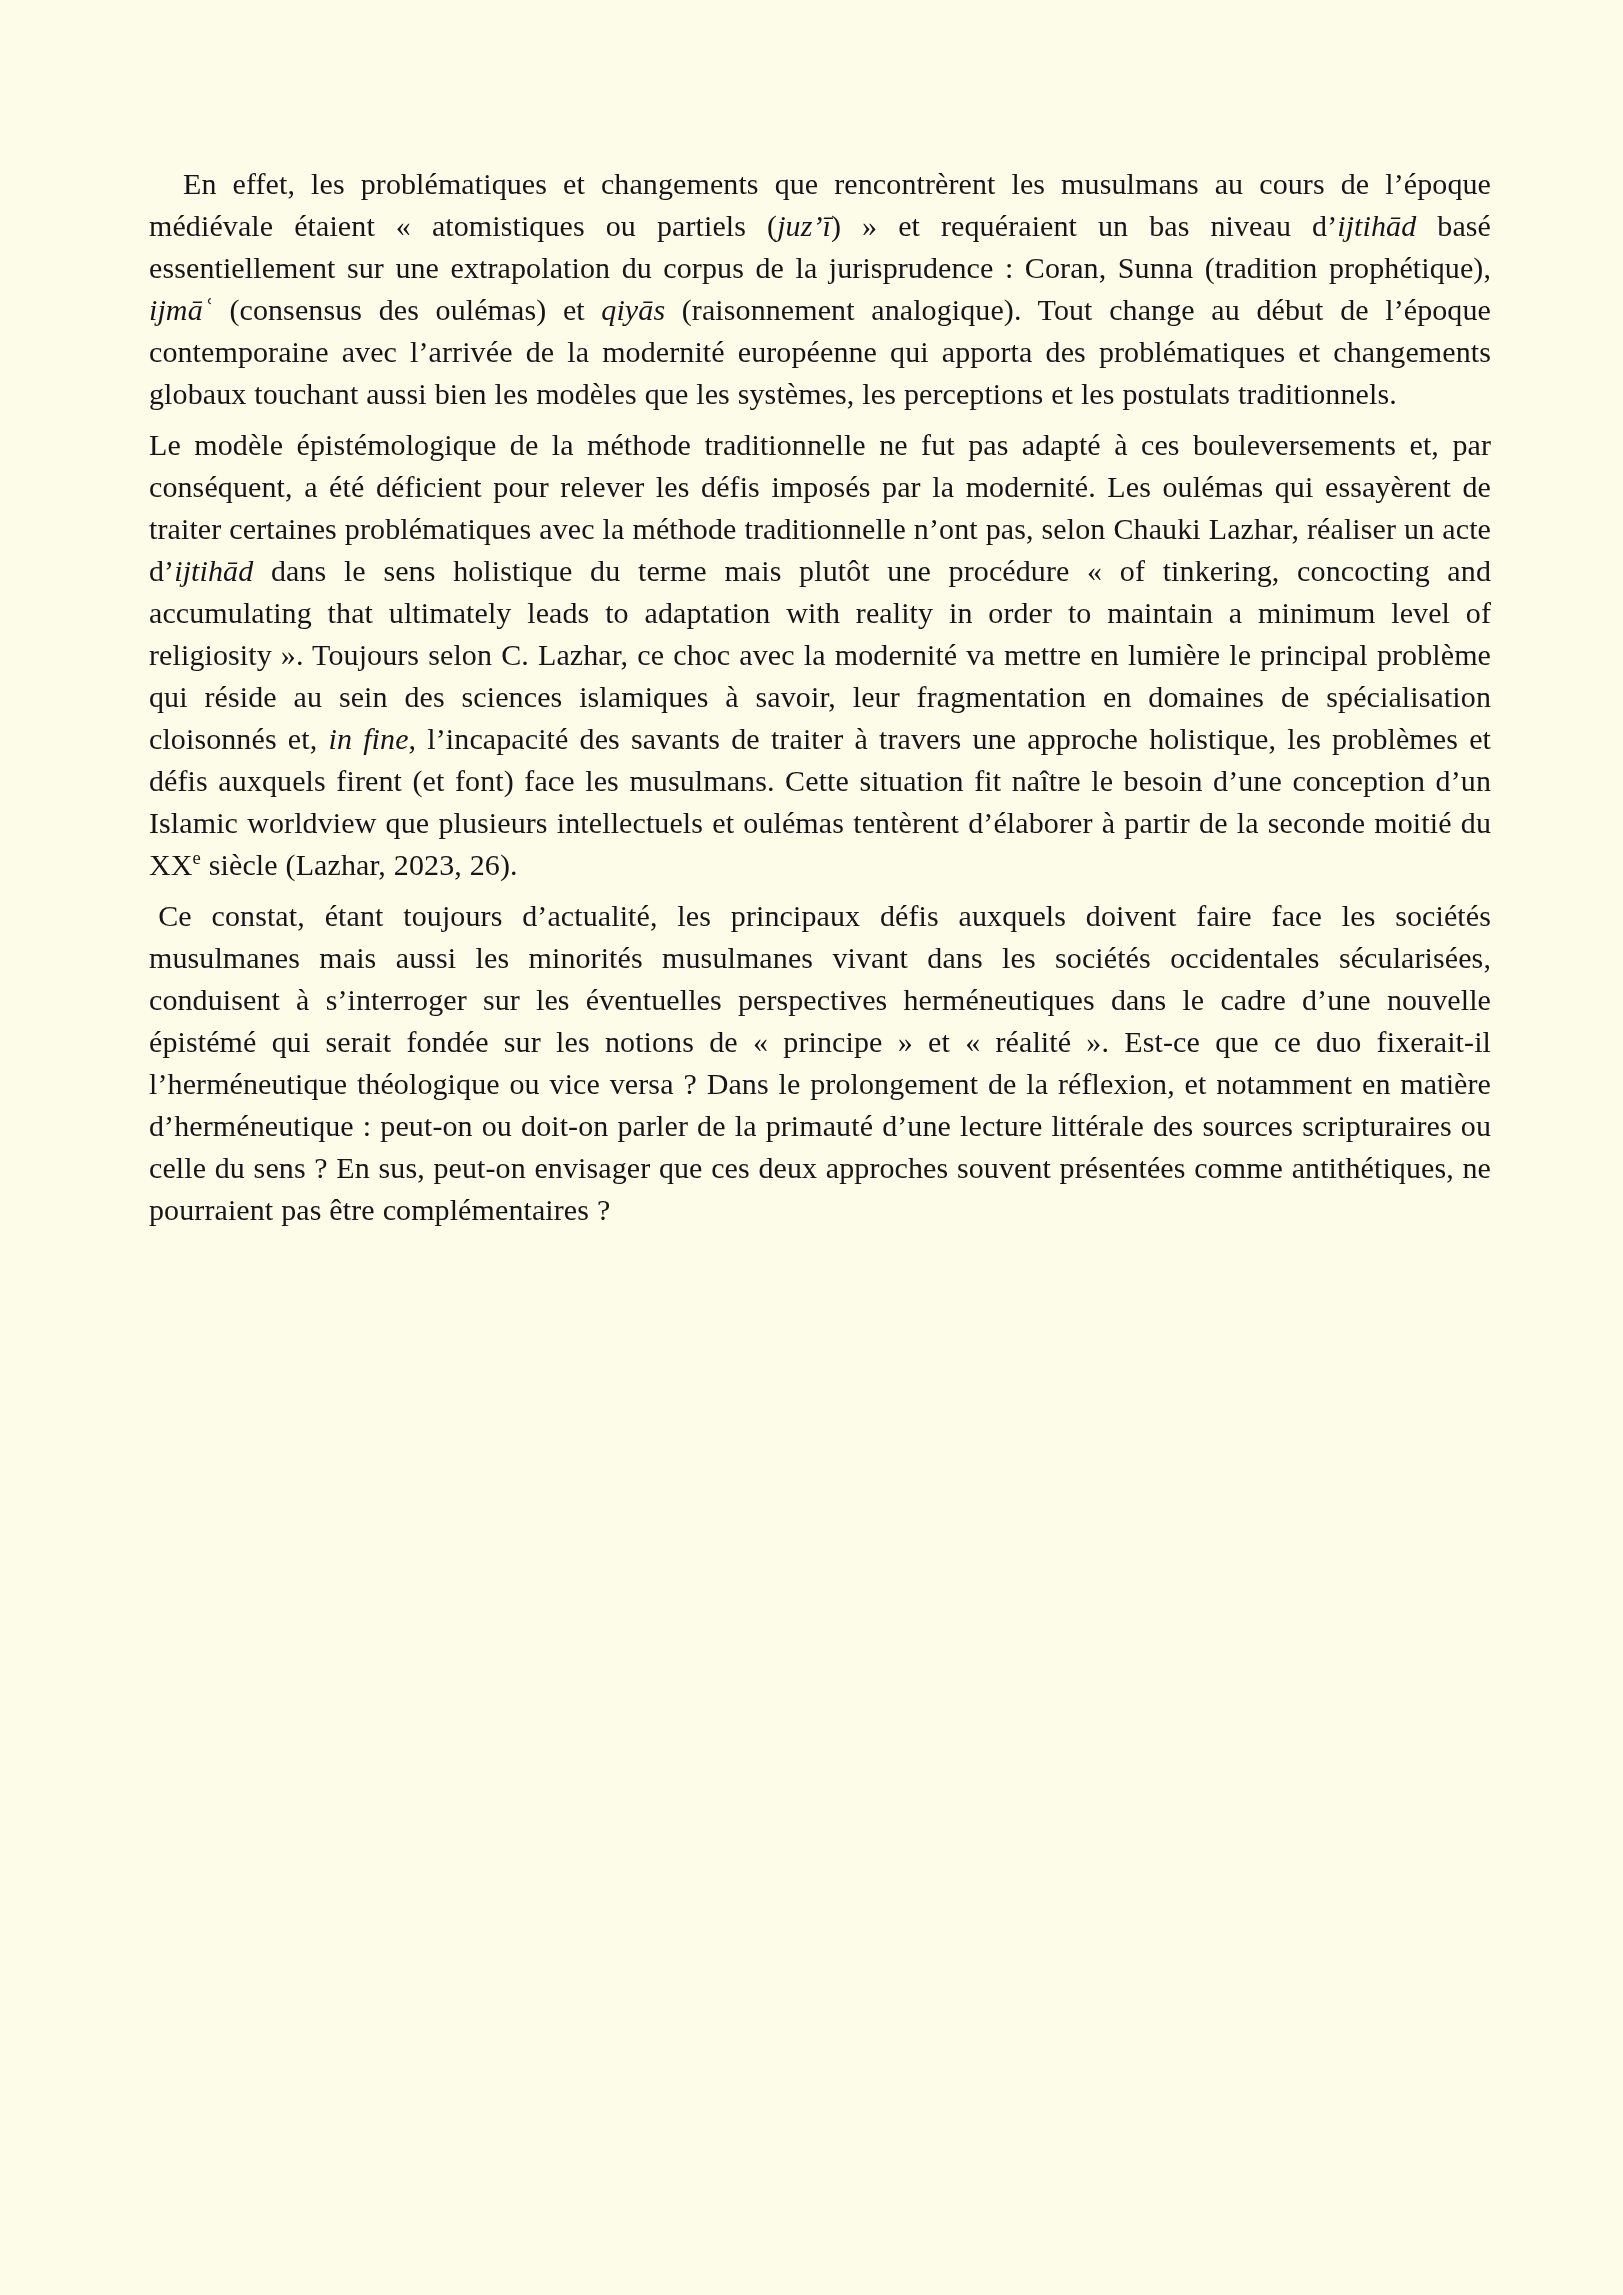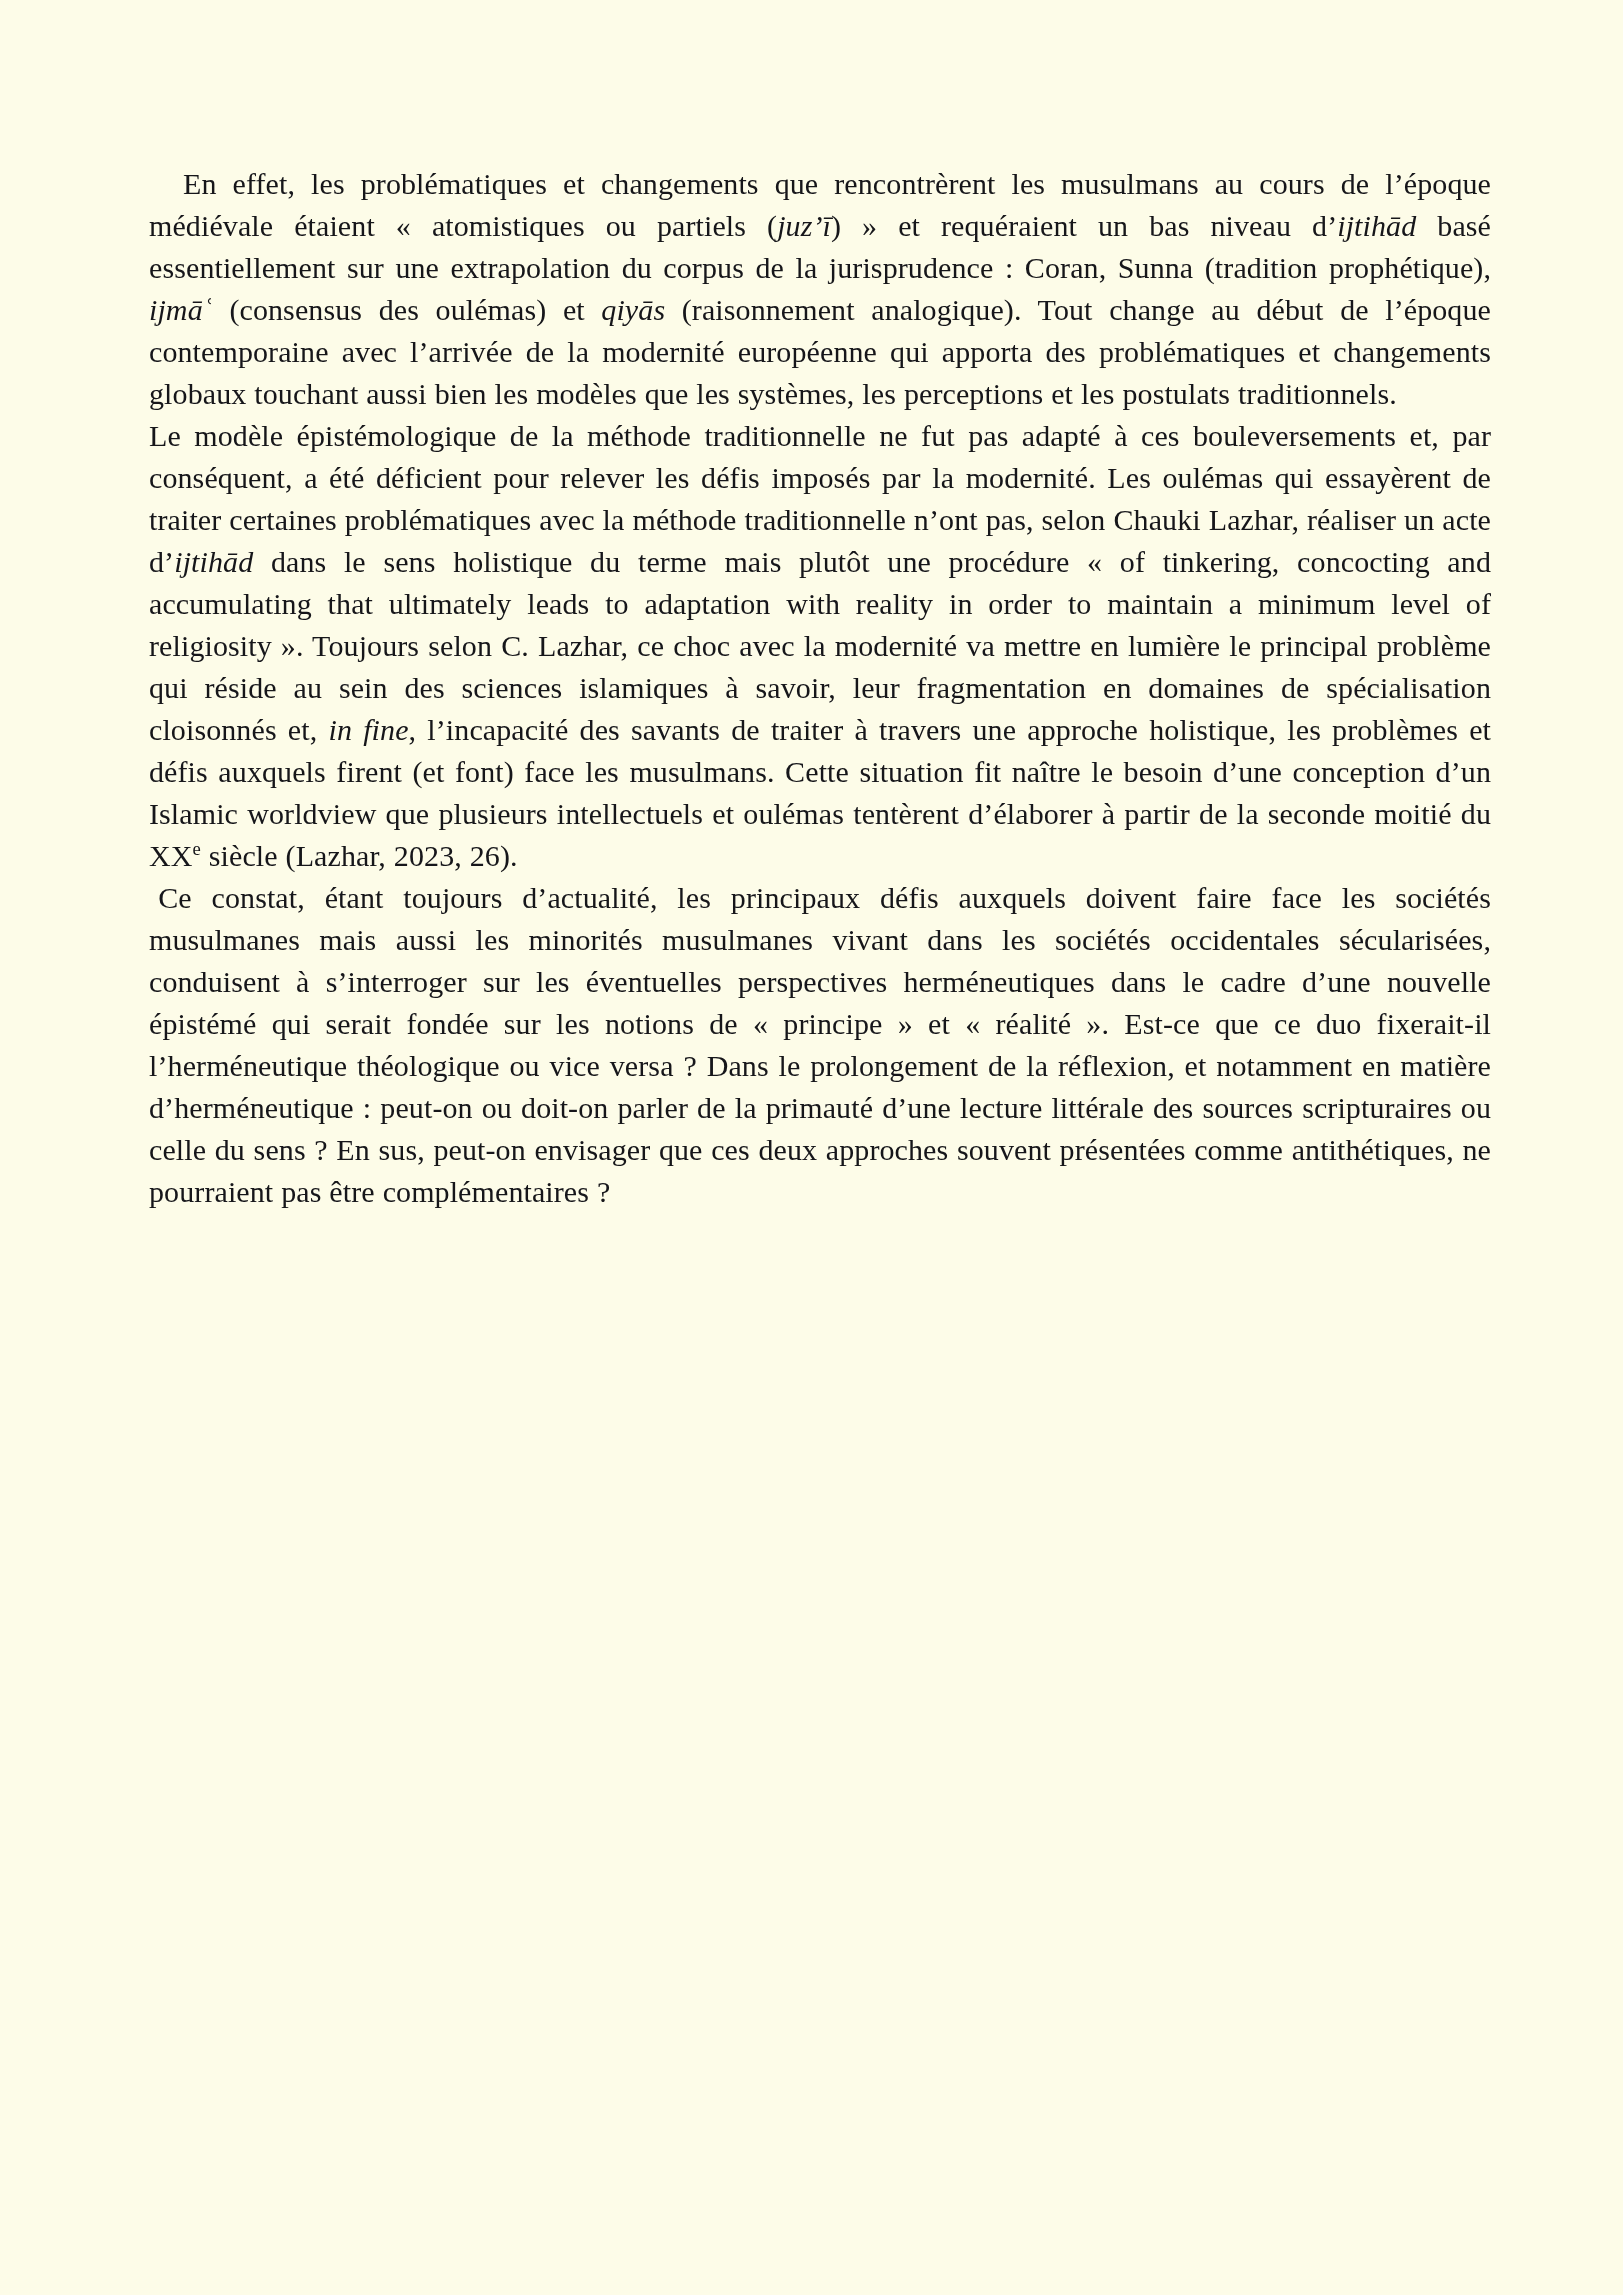--- a/index.html
+++ b/index.html
@@ -31,21 +31,21 @@
     font-size: 30px;
     line-height: 42px;
     text-align: justify;
     text-justify: inter-word;
     letter-spacing: 0.1px;
     word-spacing: 0.3px;
     hyphens: none;
     -webkit-hyphens: none;
   }
   p.para + p.para {
-    margin-top: 0;
+    margin-top: 9px;
   }
   .indent-1 { text-indent: 34px; }
   .indent-small { text-indent: 9.2px; }
   .no-indent { text-indent: 0; }
   i, .it {
     font-style: italic;
   }
   sup {
     font-size: 0.62em;
     vertical-align: super;

